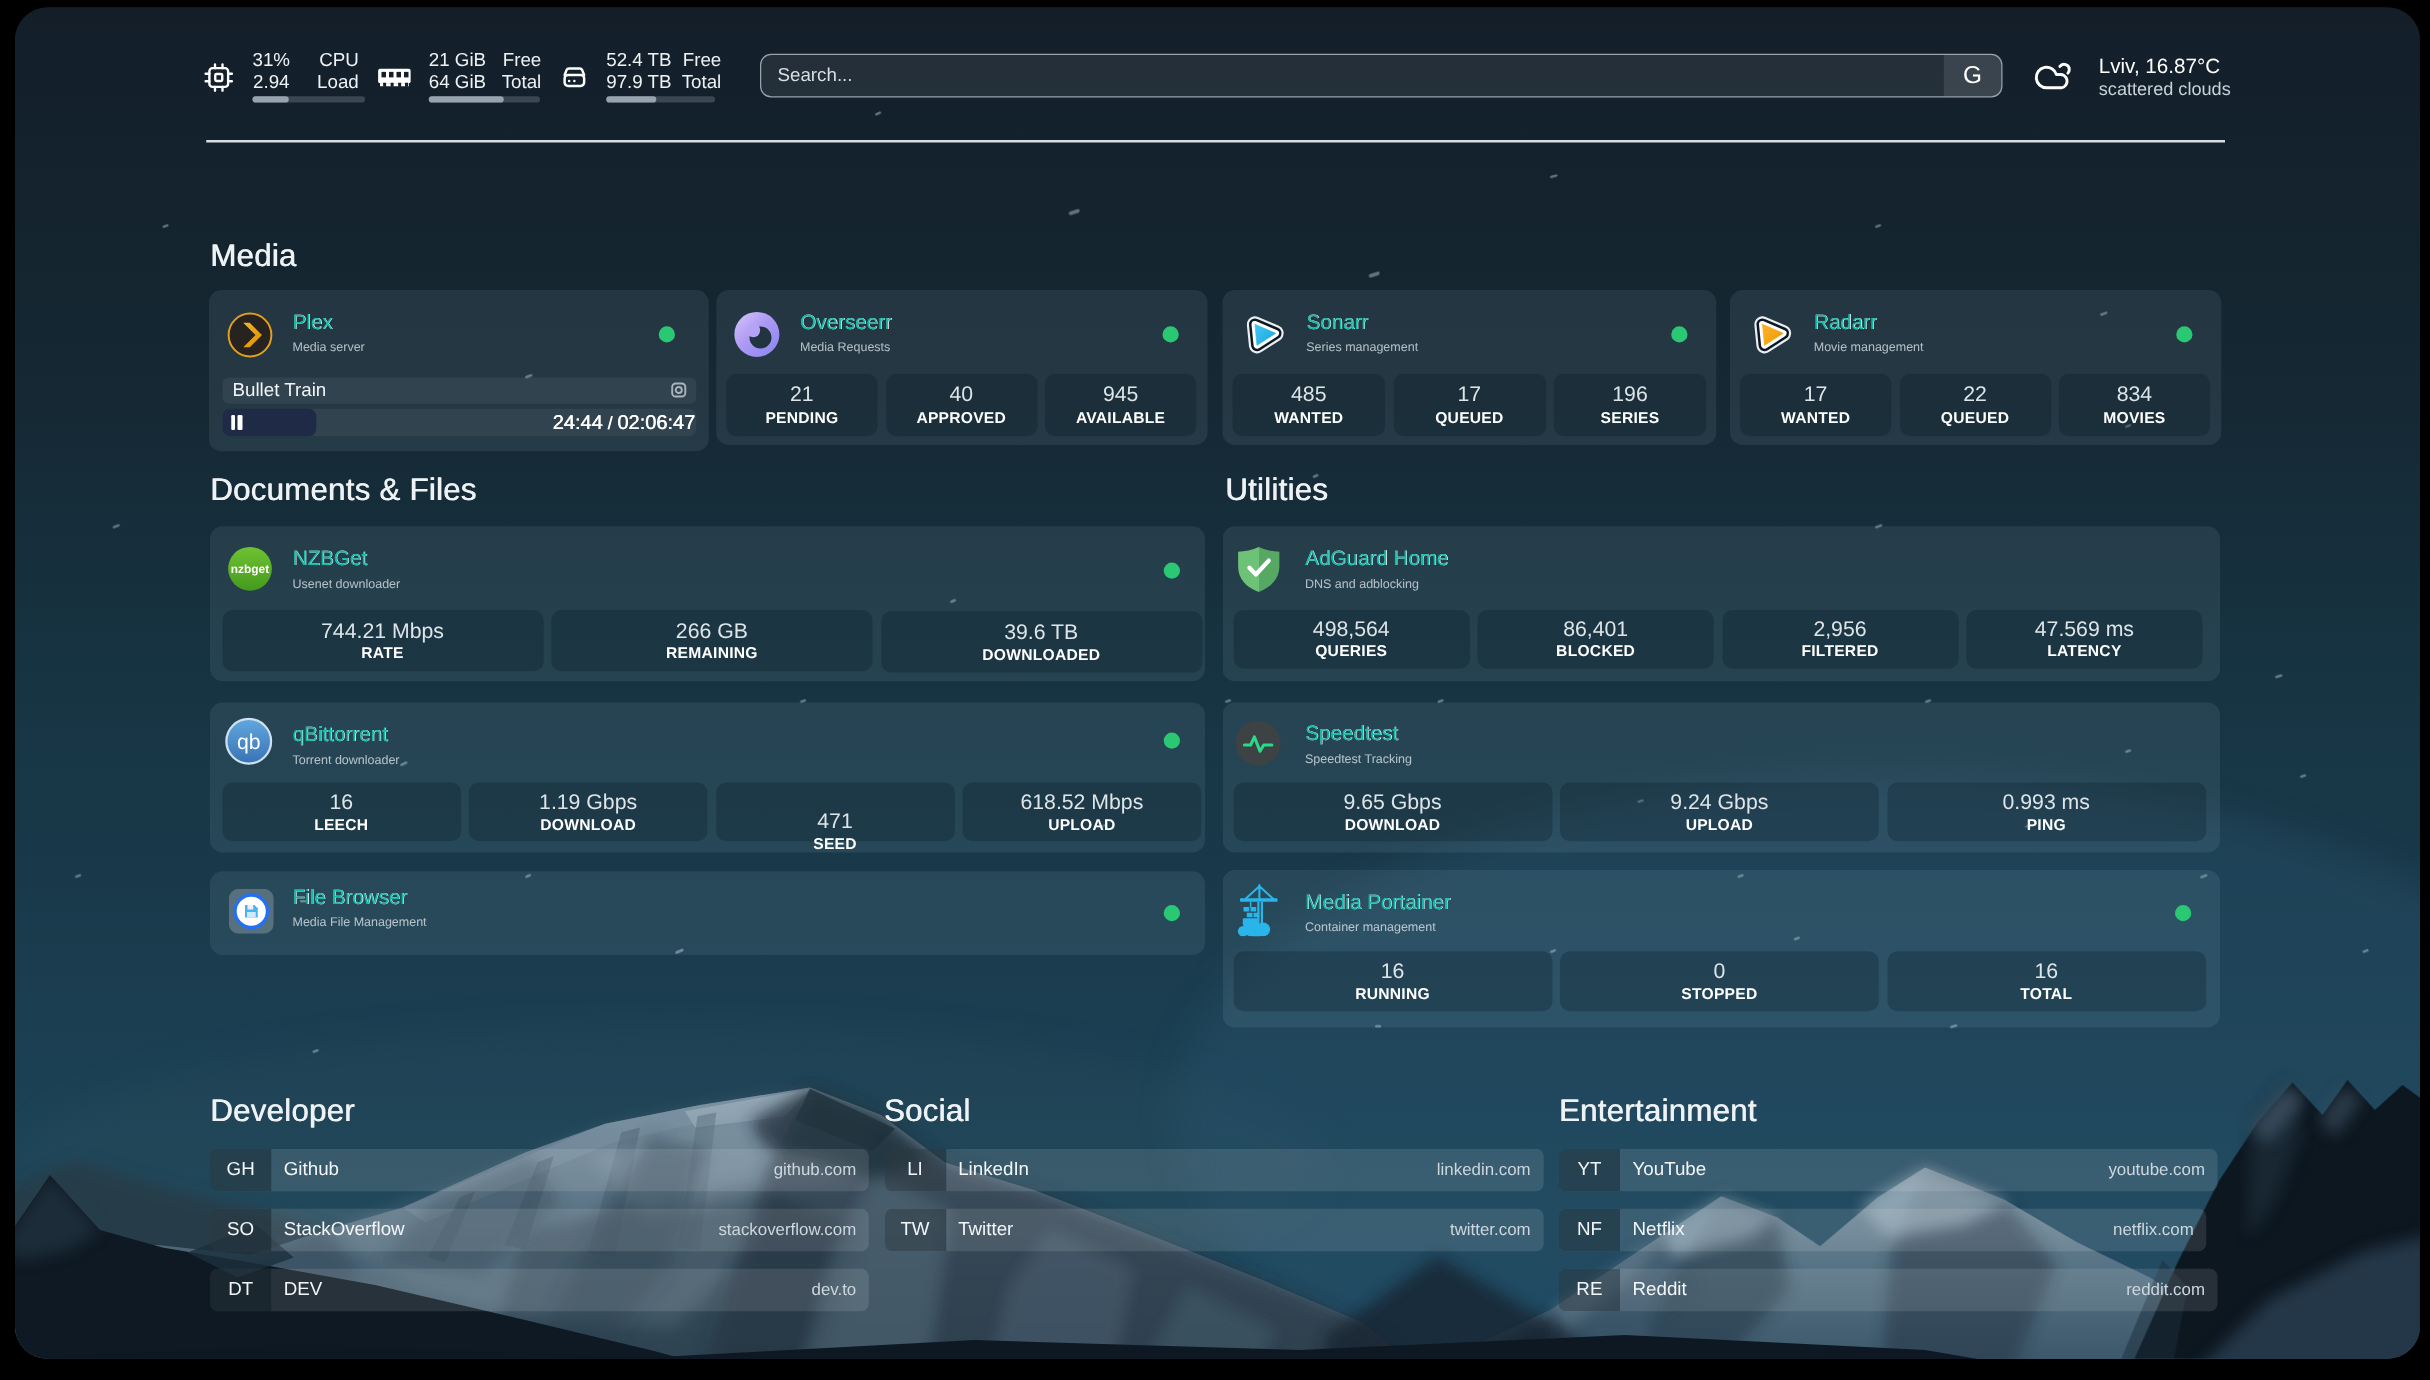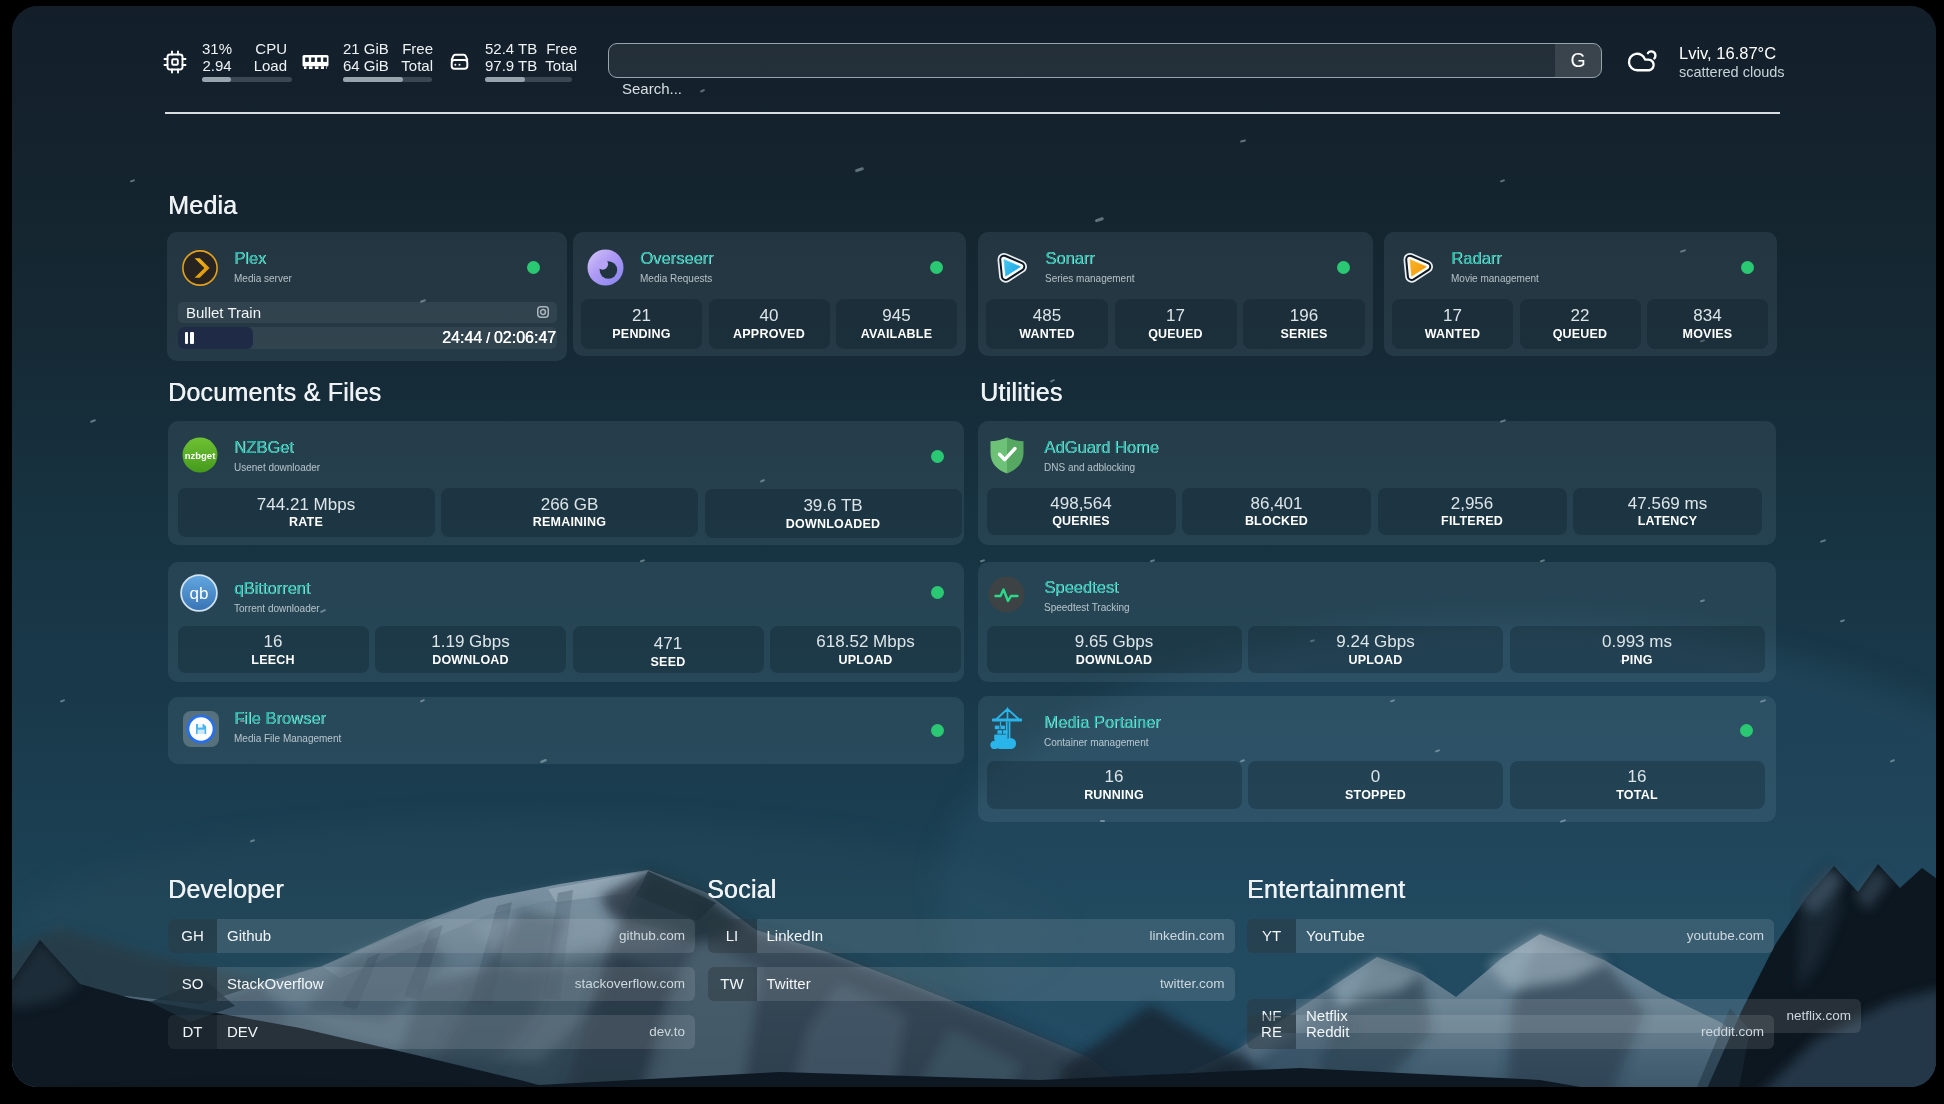--- a/index.html
+++ b/index.html
@@ -190,21 +190,21 @@
  <rect x="4.5" y="10.5" width="15" height="8.5" rx="2.6"></rect>
  <path d="M8 15.2h.01M12 15.2h.01"></path>
 </svg>
 <div class="abs htxt" style="left:485px;top:39.5px">52.4 TB<br>97.9 TB</div>
 <div class="abs htxt" style="left:485px;top:39.5px;width:92px;text-align:right">Free<br>Total</div>
 <div class="bar" style="left:485px;top:77px;width:87px">
         <i style="width:40px"></i>
       </div>
 
 <div class="abs" style="left:608px;top:43px;width:994px;height:35px;border:1px solid #99a3ac;border-radius:9px;background:rgba(255,255,255,.07);box-sizing:border-box;">
- <div class="abs" style="left:13px;top:0;line-height:33px;font-size:15px;color:#d9dfe3;margin-top:28px;">Search...</div>
+ <div class="abs" style="left:13px;top:0;line-height:33px;font-size:15px;color:#d9dfe3;">Search...</div>
  <div class="abs" style="right:0;top:0;width:46px;height:33px;background:rgba(255,255,255,.1);border-radius:0 8px 8px 0;
   text-align:center;line-height:33px;font-size:19.5px;font-weight:400;color:#fff;">G</div>
 </div>
 
 <svg class="abs" style="left:1626px;top:44px" width="36" height="30" viewBox="0 0 24 20" fill="none" stroke="#fff" stroke-width="1.55" stroke-linecap="round" stroke-linejoin="round">
  <path d="M15.5 17.5H7.5a5.5 5.5 0 1 1 5.27-7.07h1.43a3.55 3.55 0 1 1 1.3 7.07Z"></path>
  <path d="M14.6 6.1a2.75 2.75 0 0 1 5 1.7c0 .7-.28 1.35-.72 1.85"></path>
 </svg>
 <div class="abs" style="left:1679px;top:44px;font-size:16.5px;color:#fff;line-height:19px;">Lviv, 16.87°C</div>
 <div class="abs" style="left:1679px;top:63.5px;font-size:14.5px;color:#c9d2d9;line-height:17px;">scattered clouds</div>
@@ -378,21 +378,21 @@
 <div class="dot" style="left:931px;top:585.5px;"></div>
 <div class="box" style="left:177.5px;top:626px;width:191px;height:47px;">
         <div class="v" style="margin-top:7px;">16</div>
         <div class="l">LEECH</div>
       </div>
 <div class="box" style="left:375px;top:626px;width:191px;height:47px;">
         <div class="v" style="margin-top:7px;">1.19 Gbps</div>
         <div class="l">DOWNLOAD</div>
       </div>
 <div class="box" style="left:572.5px;top:626px;width:191px;height:47px;">
-        <div class="v" style="margin-top:9px;">471</div>
+        <div class="v" style="margin-top:22px;">471</div>
         <div class="l">SEED</div>
       </div>
 <div class="box" style="left:770px;top:626px;width:191px;height:47px;">
         <div class="v" style="margin-top:7px;">618.52 Mbps</div>
         <div class="l">UPLOAD</div>
       </div>
 
 <div class="card" style="left:168px;top:697px;width:796px;height:67px;"></div>
 <svg class="icon" style="left:183px;top:711px;" width="36" height="36" viewBox="0 0 36 36">
  <rect x="0" y="0" width="36" height="36" rx="8" fill="rgba(255,255,255,.22)"></rect>
@@ -520,21 +520,21 @@
  <div class="bmabbr">TW</div>
         <div class="bmname">Twitter</div>
         <div class="bmurl">twitter.com</div>
       </div>
 
 <div class="bmrow" style="left:1247px;top:919px;width:527px;">
  <div class="bmabbr">YT</div>
         <div class="bmname">YouTube</div>
         <div class="bmurl">youtube.com</div>
       </div>
-<div class="bmrow" style="left:1247px;top:967px;width:614px;margin-top:32px;">
+<div class="bmrow" style="left:1247px;top:967px;width:518px;">
  <div class="bmabbr">NF</div>
         <div class="bmname">Netflix</div>
         <div class="bmurl">netflix.com</div>
       </div>
 <div class="bmrow" style="left:1247px;top:1015px;width:527px;">
  <div class="bmabbr">RE</div>
         <div class="bmname">Reddit</div>
         <div class="bmurl">reddit.com</div>
       </div>
 </div>

